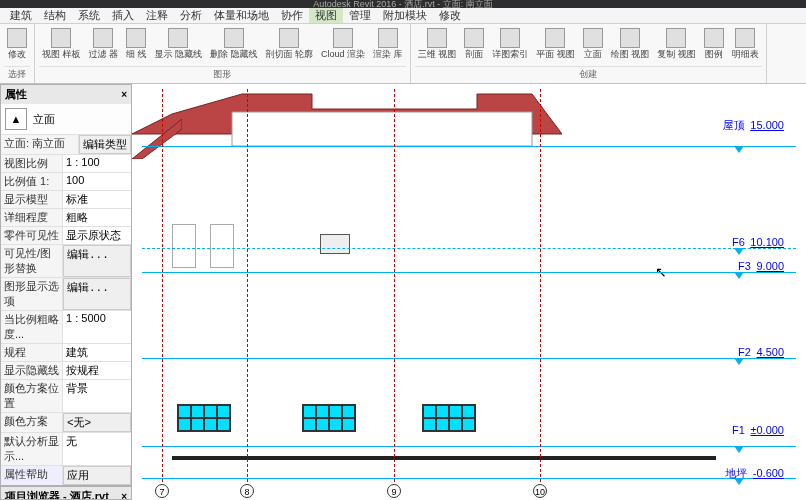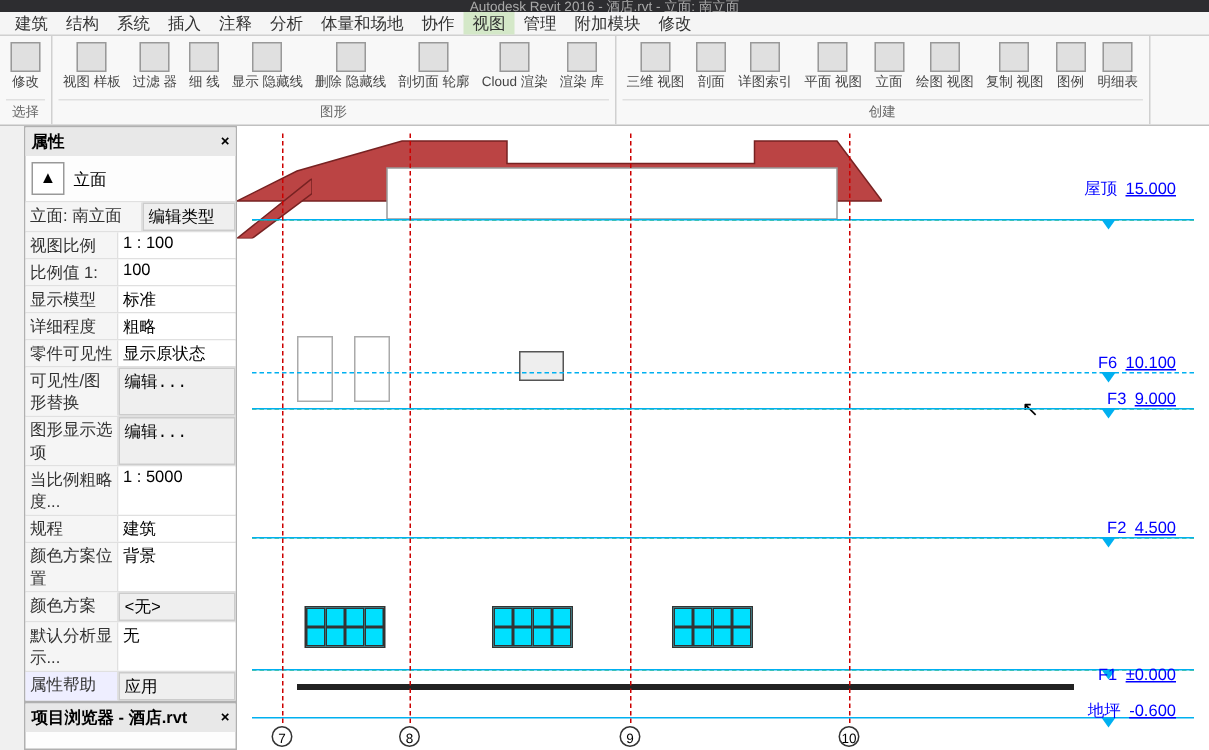--- a/index.html
+++ b/index.html
@@ -9,21 +9,21 @@
 .menubar span { padding: 0 6px; color: #333; cursor: pointer; }
 .menubar span.active { background: #d4e8c8; text-align: center; }
 .ribbon { height: 60px; background: #f8f8f8; border-bottom: 1px solid #c0c0c0; display: flex; overflow: hidden; }
 .ribbon-group { border-right: 1px solid #d0d0d0; padding: 2px 4px; display: flex; flex-direction: column; }
 .ribbon-group-items { display: flex; gap: 2px; flex: 1; align-items: flex-start; }
 .ribbon-btn { display: flex; flex-direction: column; align-items: center; padding: 2px 3px; cursor: pointer; }
 .ribbon-btn .ico { width: 20px; height: 20px; background: #e0e0e0; border: 1px solid #999; margin-bottom: 1px; }
 .ribbon-btn .lbl { font-size: 9px; color: #444; line-height: 10px; text-align: center; white-space: nowrap; }
 .ribbon-group-name { font-size: 9px; color: #666; text-align: center; border-top: 1px solid #e0e0e0; padding-top: 1px; }
 .workspace { position: absolute; top: 84px; left: 0; right: 0; bottom: 0; display: flex; }
-.left-panels { width: 142px; display: flex; flex-direction: column; overflow: hidden; margin-left: 16px; }
+.left-panels { width: 132px; display: flex; flex-direction: column; overflow: hidden; }
 .panel { background: #fdfdfd; border: 1px solid #b0b0b0; font-size: 10px; }
 .panel-title { background: #e8e8e8; padding: 2px 4px; font-weight: bold; display: flex; justify-content: space-between; align-items: center; }
 .panel-title .x { cursor: pointer; font-size: 10px; }
 .prop-header { display: flex; align-items: center; padding: 4px; gap: 6px; }
 .prop-icon { width: 22px; height: 22px; border: 1px solid #999; background: #fff; display: flex; align-items: center; justify-content: center; }
 .prop-row { display: flex; border-top: 1px solid #e0e0e0; }
 .prop-row .k { width: 62px; padding: 1px 3px; background: #f5f5f5; border-right: 1px solid #e0e0e0; color: #333; }
 .prop-row .v { flex: 1; padding: 1px 3px; background: #fff; }
 .prop-row .v.btn { background: #efefef; border: 1px solid #ccc; text-align: left; cursor: pointer; font-family: Liberation Mono, monospace; }
 .browser { flex: 1; overflow: hidden; }
@@ -210,20 +210,24 @@
           </div>
           <div class="prop-row">
             <div class="k">当比例粗略度...</div>
             <div class="v">1 : 5000</div>
           </div>
           <div class="prop-row">
             <div class="k">规程</div>
             <div class="v">建筑</div>
           </div>
           <div class="prop-row">
+            <div class="k">显示隐藏线</div>
+            <div class="v">按规程</div>
+          </div>
+          <div class="prop-row">
             <div class="k">颜色方案位置</div>
             <div class="v">背景</div>
           </div>
           <div class="prop-row">
             <div class="k">颜色方案</div>
             <div class="v btn">&lt;无&gt;</div>
           </div>
           <div class="prop-row">
             <div class="k">默认分析显示...</div>
             <div class="v">无</div>
@@ -306,21 +310,21 @@
       <div class="level-tri" style="top: 164px;"></div>
       <div class="level-label" style="top: 152px;"><span style="color:#00f">F6</span> &nbsp;<u>10.100</u></div>
       <div class="level-line" style="background: rgb(0, 176, 240); top: 188px;"></div>
       <div class="level-tri" style="top: 188px;"></div>
       <div class="level-label" style="top: 176px;"><span style="color:#00f">F3</span> &nbsp;<u>9.000</u></div>
       <div class="level-line" style="background: rgb(0, 176, 240); top: 274px;"></div>
       <div class="level-tri" style="top: 274px;"></div>
       <div class="level-label" style="top: 262px;"><span style="color:#00f">F2</span> &nbsp;<u>4.500</u></div>
       <div class="level-line" style="background: rgb(0, 176, 240); top: 362px;"></div>
       <div class="level-tri" style="top: 362px;"></div>
-      <div class="level-label" style="top: 360px;"><span style="color:#00f">F1</span> &nbsp;<u>±0.000</u></div>
+      <div class="level-label" style="top: 340px;"><span style="color:#00f">F1</span> &nbsp;<u>±0.000</u></div>
       <div class="level-line" style="background: rgb(0, 176, 240); top: 394px;"></div>
       <div class="level-tri" style="top: 394px;"></div>
       <div class="level-label" style="top: 382px;"><span style="color:#00f">地坪</span> &nbsp;<u>-0.600</u></div>
       <div class="grid-line" style="left: 30px;"></div>
       <div class="grid-bubble" style="left: 23px; bottom: 2px;">7</div>
       <div class="grid-line" style="left: 115px;"></div>
       <div class="grid-bubble" style="left: 108px; bottom: 2px;">8</div>
       <div class="grid-line" style="left: 262px;"></div>
       <div class="grid-bubble" style="left: 255px; bottom: 2px;">9</div>
       <div class="grid-line" style="left: 408px;"></div>

